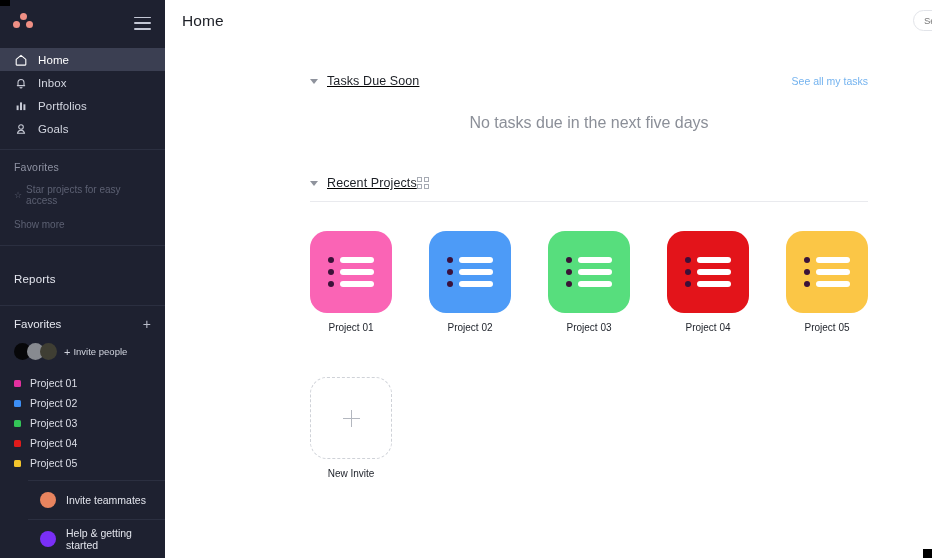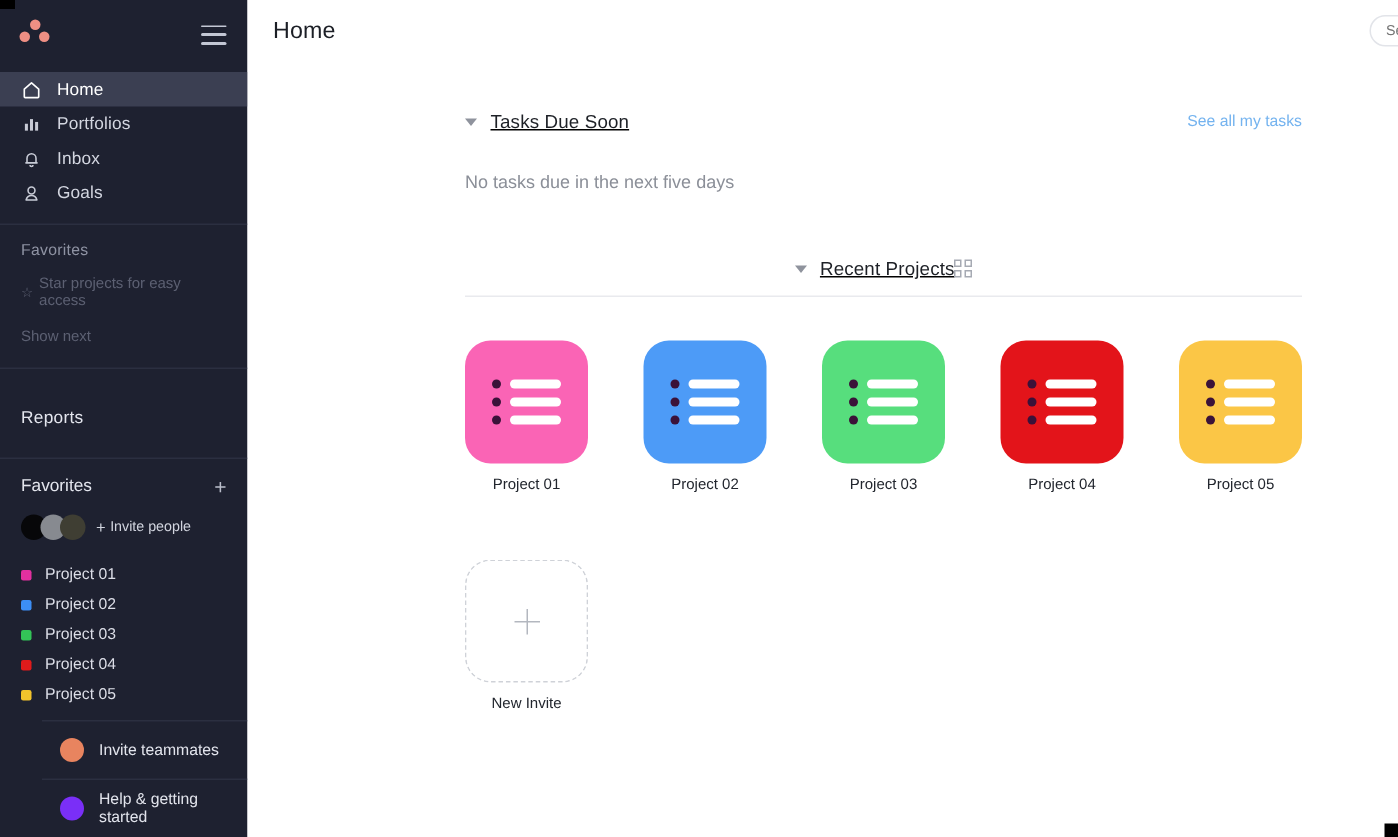--- a/index.html
+++ b/index.html
@@ -94,23 +94,23 @@
   }
 
   .content { padding:0 145px 0 145px; }
 
   .sec-head { display:flex; align-items:center; justify-content:space-between; margin-top:28px; }
   .sec-left { display:flex; align-items:center; gap:9px;text-decoration:underline; }
   .caret { width:0; height:0; border-left:4.5px solid transparent; border-right:4.5px solid transparent; border-top:5px solid #8f939d; cursor:pointer; }
   .sec-title { font-size:12.5px; color:#1d2026; letter-spacing:.1px; }
   .link-blue { font-size:10.5px; color:#74b3ef; cursor:pointer; }
 
-  .empty-msg { text-align:left; font-size:12px; color:#8b8f98; margin-top:26px; }
-
-  .sec-head2 { display:flex; align-items:center; justify-content:center; margin-top:44px; }
+  .empty-msg { text-align:center; font-size:16px; color:#8b8f98; margin-top:26px; }
+
+  .sec-head2 { display:flex; align-items:center; justify-content:flex-start; margin-top:44px; }
   .grid-ico { display:grid; grid-template-columns:repeat(2,5px); grid-template-rows:repeat(2,5px); gap:2px; cursor:pointer; }
   .grid-ico i { display:block; width:5px; height:5px; border:1px solid #a6aab3; }
   .rule { height:1px; background:#e9eaee; margin-top:11px; }
 
   .cards { display:flex; gap:37px; margin-top:29px; }
   .card { width:82px; cursor:pointer; }
   .tile {
     width:82px; height:82px; border-radius:17px;
     display:flex; align-items:center; justify-content:center;
   }
@@ -156,60 +156,60 @@
     </div>
 
     <nav class="nav">
       <div class="nav-item active">
         <span class="nav-ico">
           <svg width="14" height="14" viewBox="0 0 14 14">
               <path d="M2.2 6.4 7 2.3l4.8 4.1v5.1a.6.6 0 0 1-.6.6H2.8a.6.6 0 0 1-.6-.6z" fill="none" stroke="#ffffff" stroke-width="1.1" stroke-linejoin="round"></path>
             </svg>
         </span>
         <span>Home</span>
+      </div>
+      <div class="nav-item">
+        <span class="nav-ico">
+          <svg width="14" height="14" viewBox="0 0 14 14">
+              <path d="M4 9.6V6.5a3 3 0 0 1 6 0v3.1h.7H3.3z" fill="none" stroke="#c8cbd6" stroke-width="1.05" stroke-linejoin="round"></path>
+              <path d="M6 11a1 1 0 0 0 2 0" fill="none" stroke="#c8cbd6" stroke-width="1.05"></path>
+            </svg>
+        </span>
+        <span>Inbox</span>
       </div>
       <div class="nav-item">
         <span class="nav-ico">
           <svg width="14" height="14" viewBox="0 0 14 14">
               <rect x="2.6" y="6.5" width="2" height="4.6" fill="#c8cbd6"></rect>
               <rect x="6" y="3.4" width="2" height="7.7" fill="#c8cbd6"></rect>
               <rect x="9.4" y="5.3" width="2" height="5.8" fill="#c8cbd6"></rect>
             </svg>
         </span>
         <span>Portfolios</span>
       </div>
       <div class="nav-item">
         <span class="nav-ico">
           <svg width="14" height="14" viewBox="0 0 14 14">
-              <path d="M4 9.6V6.5a3 3 0 0 1 6 0v3.1h.7H3.3z" fill="none" stroke="#c8cbd6" stroke-width="1.05" stroke-linejoin="round"></path>
-              <path d="M6 11a1 1 0 0 0 2 0" fill="none" stroke="#c8cbd6" stroke-width="1.05"></path>
-            </svg>
-        </span>
-        <span>Inbox</span>
-      </div>
-      <div class="nav-item">
-        <span class="nav-ico">
-          <svg width="14" height="14" viewBox="0 0 14 14">
               <circle cx="7" cy="5" r="2.3" fill="none" stroke="#c8cbd6" stroke-width="1.05"></circle>
               <path d="M3.4 11.3c.5-2 1.9-3 3.6-3s3.1 1 3.6 3z" fill="none" stroke="#c8cbd6" stroke-width="1.05" stroke-linejoin="round"></path>
             </svg>
         </span>
         <span>Goals</span>
       </div>
     </nav>
 
     <div class="sb-divider"></div>
 
     <div class="sb-section">
       <div class="sb-head">Favorites</div>
       <div class="sb-sub">
         <span class="star">☆</span>
         <span>Star projects for easy access</span>
       </div>
-      <div class="sb-more">Show next</div>
+      <div class="sb-more">Show more</div>
     </div>
 
     <div class="sb-divider"></div>
 
     <div class="sb-section">
       <div class="sb-head bright">Reports</div>
     </div>
 
     <div class="sb-divider"></div>
 

